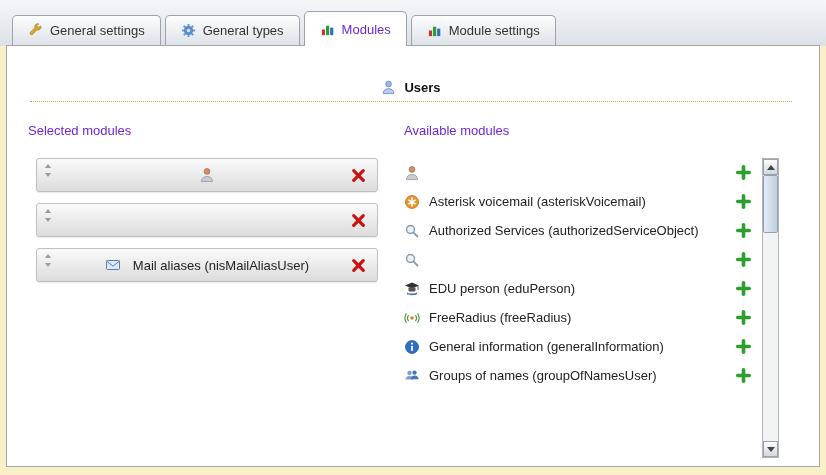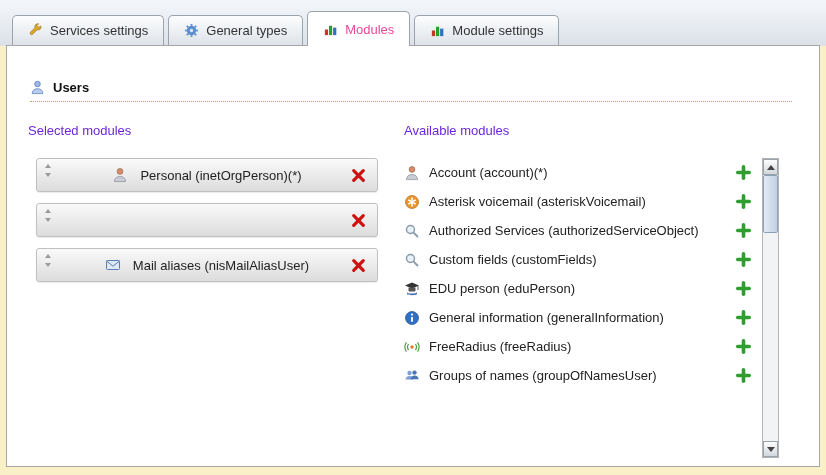--- a/index.html
+++ b/index.html
@@ -30,31 +30,31 @@
     padding: 0 15px;
     border: 1px solid #9ba3ad; border-bottom: none;
     border-radius: 5px 5px 0 0;
     background: linear-gradient(#fcfdfe, #dee3e9);
     font-size: 13px; color: #333;
     cursor: pointer;
   }
   .tab.active {
     height: 35px; margin-bottom: 0;
     background: #ffffff;
-    color: #ec4899;
+    color: #6d28d9;
     justify-content: space-between;
   }
   .tab .icn { display: inline-flex; }
   
   .section-heading {
     position: absolute; left: 30px; top: 80px; width: 762px;
     display: flex; align-items: center; gap: 8px;
     padding-bottom: 6px;
     border-bottom: 1px dotted #c8a84b;
-    font-size: 13px; font-weight: bold; color: #111;
+    font-size: 13px; font-weight: bold; color: #111; justify-content: center;
   }
   
   .col-heading {
     position: absolute; top: 123px;
     font-size: 13px; color: #6d28d9;
   }
   .col-heading.sel { left: 28px; }
   .col-heading.avl { left: 404px; }
   
   .sel-list { position: absolute; left: 36px; top: 158px; width: 342px; }
@@ -127,21 +127,21 @@
 <div class="header-strip"></div>
 <div class="content-box"></div>
 
 <div class="tabbar">
   <div class="tab">
     <span class="icn">
       <svg width="15" height="15" viewBox="0 0 16 16">
           <path d="M13.8 3.2a3.2 3.2 0 0 1-4.1 4.1L5 12a1.6 1.6 0 0 1-2.3-2.3l4.7-4.7a3.2 3.2 0 0 1 4.1-4.1L9.6 2.8l1.6 1.6z" fill="#d9a62e" stroke="#9a7215" stroke-width="0.6"></path>
         </svg>
     </span>
-    <span>Services settings</span>
+    <span>General settings</span>
   </div>
   <div class="tab">
     <span class="icn">
       <svg width="15" height="15" viewBox="0 0 16 16">
           <g stroke="#5b8fd4" stroke-width="2">
             <line x1="8" y1="1" x2="8" y2="3"></line>
             <line x1="8" y1="13" x2="8" y2="15"></line>
             <line x1="1" y1="8" x2="3" y2="8"></line>
             <line x1="13" y1="8" x2="15" y2="8"></line>
             <line x1="3" y1="3" x2="4.5" y2="4.5"></line>
@@ -199,21 +199,20 @@
           <path d="M4 13 L7 9 H1Z" fill="#9a9a9a"></path>
         </svg>
     </span>
     <span class="row-center">
       <span class="icn">
         <svg width="16" height="16" viewBox="0 0 16 16">
             <circle cx="8" cy="4.4" r="2.9" fill="#d98c6b" stroke="#8a5a43" stroke-width="0.6"></circle>
             <path d="M2.4 14.6c0-3.3 2.5-5.1 5.6-5.1s5.6 1.8 5.6 5.1z" fill="#c9ccd4" stroke="#7d828c" stroke-width="0.6"></path>
           </svg>
       </span>
-      <span class="sel-label">Personal (inetOrgPerson)(*)</span>
     </span>
     <button class="del-btn">
       <span class="icn">
         <svg width="17" height="17" viewBox="0 0 16 16">
             <g stroke="#cc1111" stroke-width="3" stroke-linecap="round">
               <line x1="3.5" y1="3.5" x2="12.5" y2="12.5"></line>
               <line x1="12.5" y1="3.5" x2="3.5" y2="12.5"></line>
             </g>
           </svg>
       </span>
@@ -271,21 +270,20 @@
 
 <div class="avl-list">
 
   <div class="avl-row">
     <span class="icn">
       <svg width="16" height="16" viewBox="0 0 16 16">
           <circle cx="8" cy="4.4" r="2.9" fill="#d98c6b" stroke="#8a5a43" stroke-width="0.6"></circle>
           <path d="M2.4 14.6c0-3.3 2.5-5.1 5.6-5.1s5.6 1.8 5.6 5.1z" fill="#c9ccd4" stroke="#7d828c" stroke-width="0.6"></path>
         </svg>
     </span>
-    <span class="avl-label">Account (account)(*)</span>
     <button class="add-btn">
       <span class="icn">
         <svg width="17" height="17" viewBox="0 0 16 16">
             <g stroke="#2e9e2e" stroke-width="3.4" stroke-linecap="round">
               <line x1="8" y1="2.6" x2="8" y2="13.4"></line>
               <line x1="2.6" y1="8" x2="13.4" y2="8"></line>
             </g>
           </svg>
       </span>
     </button>
@@ -336,21 +334,20 @@
     </button>
   </div>
 
   <div class="avl-row">
     <span class="icn">
       <svg width="16" height="16" viewBox="0 0 16 16">
           <circle cx="6.5" cy="6.5" r="4" fill="#e8f0f8" stroke="#8899aa" stroke-width="1.4"></circle>
           <line x1="9.6" y1="9.6" x2="13.5" y2="13.5" stroke="#8899aa" stroke-width="1.8" stroke-linecap="round"></line>
         </svg>
     </span>
-    <span class="avl-label">Custom fields (customFields)</span>
     <button class="add-btn">
       <span class="icn">
         <svg width="17" height="17" viewBox="0 0 16 16">
             <g stroke="#2e9e2e" stroke-width="3.4" stroke-linecap="round">
               <line x1="8" y1="2.6" x2="8" y2="13.4"></line>
               <line x1="2.6" y1="8" x2="13.4" y2="8"></line>
             </g>
           </svg>
       </span>
     </button>
@@ -360,41 +357,20 @@
   <div class="avl-row">
     <span class="icn">
       <svg width="16" height="16" viewBox="0 0 16 16">
           <path d="M8 1.5 L15 4.5 L8 7.5 L1 4.5 Z" fill="#333"></path>
           <path d="M4.5 6.5 v3.2 c0 1.2 7 1.2 7 0 V6.5" fill="#555"></path>
           <line x1="14" y1="5" x2="14" y2="9" stroke="#333" stroke-width="0.8"></line>
           <path d="M3 11 c0 2 10 2 10 0 v2 c0 1.6 -10 1.6 -10 0 z" fill="#4a6fb5"></path>
         </svg>
     </span>
     <span class="avl-label">EDU person (eduPerson)</span>
-    <button class="add-btn">
-      <span class="icn">
-        <svg width="17" height="17" viewBox="0 0 16 16">
-            <g stroke="#2e9e2e" stroke-width="3.4" stroke-linecap="round">
-              <line x1="8" y1="2.6" x2="8" y2="13.4"></line>
-              <line x1="2.6" y1="8" x2="13.4" y2="8"></line>
-            </g>
-          </svg>
-      </span>
-    </button>
-  </div>
-
-  <div class="avl-row">
-    <span class="icn">
-      <svg width="16" height="16" viewBox="0 0 16 16">
-          <circle cx="8" cy="8" r="6.5" fill="#2f6fc4" stroke="#1d4e94" stroke-width="0.7"></circle>
-          <rect x="7.1" y="6.9" width="1.8" height="4.9" fill="#fff"></rect>
-          <circle cx="8" cy="4.6" r="1.1" fill="#fff"></circle>
-        </svg>
-    </span>
-    <span class="avl-label">General information (generalInformation)</span>
     <button class="add-btn">
       <span class="icn">
         <svg width="17" height="17" viewBox="0 0 16 16">
             <g stroke="#2e9e2e" stroke-width="3.4" stroke-linecap="round">
               <line x1="8" y1="2.6" x2="8" y2="13.4"></line>
               <line x1="2.6" y1="8" x2="13.4" y2="8"></line>
             </g>
           </svg>
       </span>
     </button>
@@ -421,20 +397,41 @@
               <line x1="2.6" y1="8" x2="13.4" y2="8"></line>
             </g>
           </svg>
       </span>
     </button>
   </div>
 
   <div class="avl-row">
     <span class="icn">
       <svg width="16" height="16" viewBox="0 0 16 16">
+          <circle cx="8" cy="8" r="6.5" fill="#2f6fc4" stroke="#1d4e94" stroke-width="0.7"></circle>
+          <rect x="7.1" y="6.9" width="1.8" height="4.9" fill="#fff"></rect>
+          <circle cx="8" cy="4.6" r="1.1" fill="#fff"></circle>
+        </svg>
+    </span>
+    <span class="avl-label">General information (generalInformation)</span>
+    <button class="add-btn">
+      <span class="icn">
+        <svg width="17" height="17" viewBox="0 0 16 16">
+            <g stroke="#2e9e2e" stroke-width="3.4" stroke-linecap="round">
+              <line x1="8" y1="2.6" x2="8" y2="13.4"></line>
+              <line x1="2.6" y1="8" x2="13.4" y2="8"></line>
+            </g>
+          </svg>
+      </span>
+    </button>
+  </div>
+
+  <div class="avl-row">
+    <span class="icn">
+      <svg width="16" height="16" viewBox="0 0 16 16">
           <circle cx="5.5" cy="5" r="2.2" fill="#7d9fd4"></circle>
           <path d="M1.5 11.6c0-2.3 1.8-3.7 4-3.7s4 1.4 4 3.7z" fill="#7d9fd4"></path>
           <circle cx="10.5" cy="4.6" r="2.2" fill="#4a76b8"></circle>
           <path d="M6.6 11.2c0-2.3 1.8-3.7 4-3.7s4 1.4 4 3.7z" fill="#4a76b8"></path>
         </svg>
     </span>
     <span class="avl-label">Groups of names (groupOfNamesUser)</span>
     <button class="add-btn">
       <span class="icn">
         <svg width="17" height="17" viewBox="0 0 16 16">

